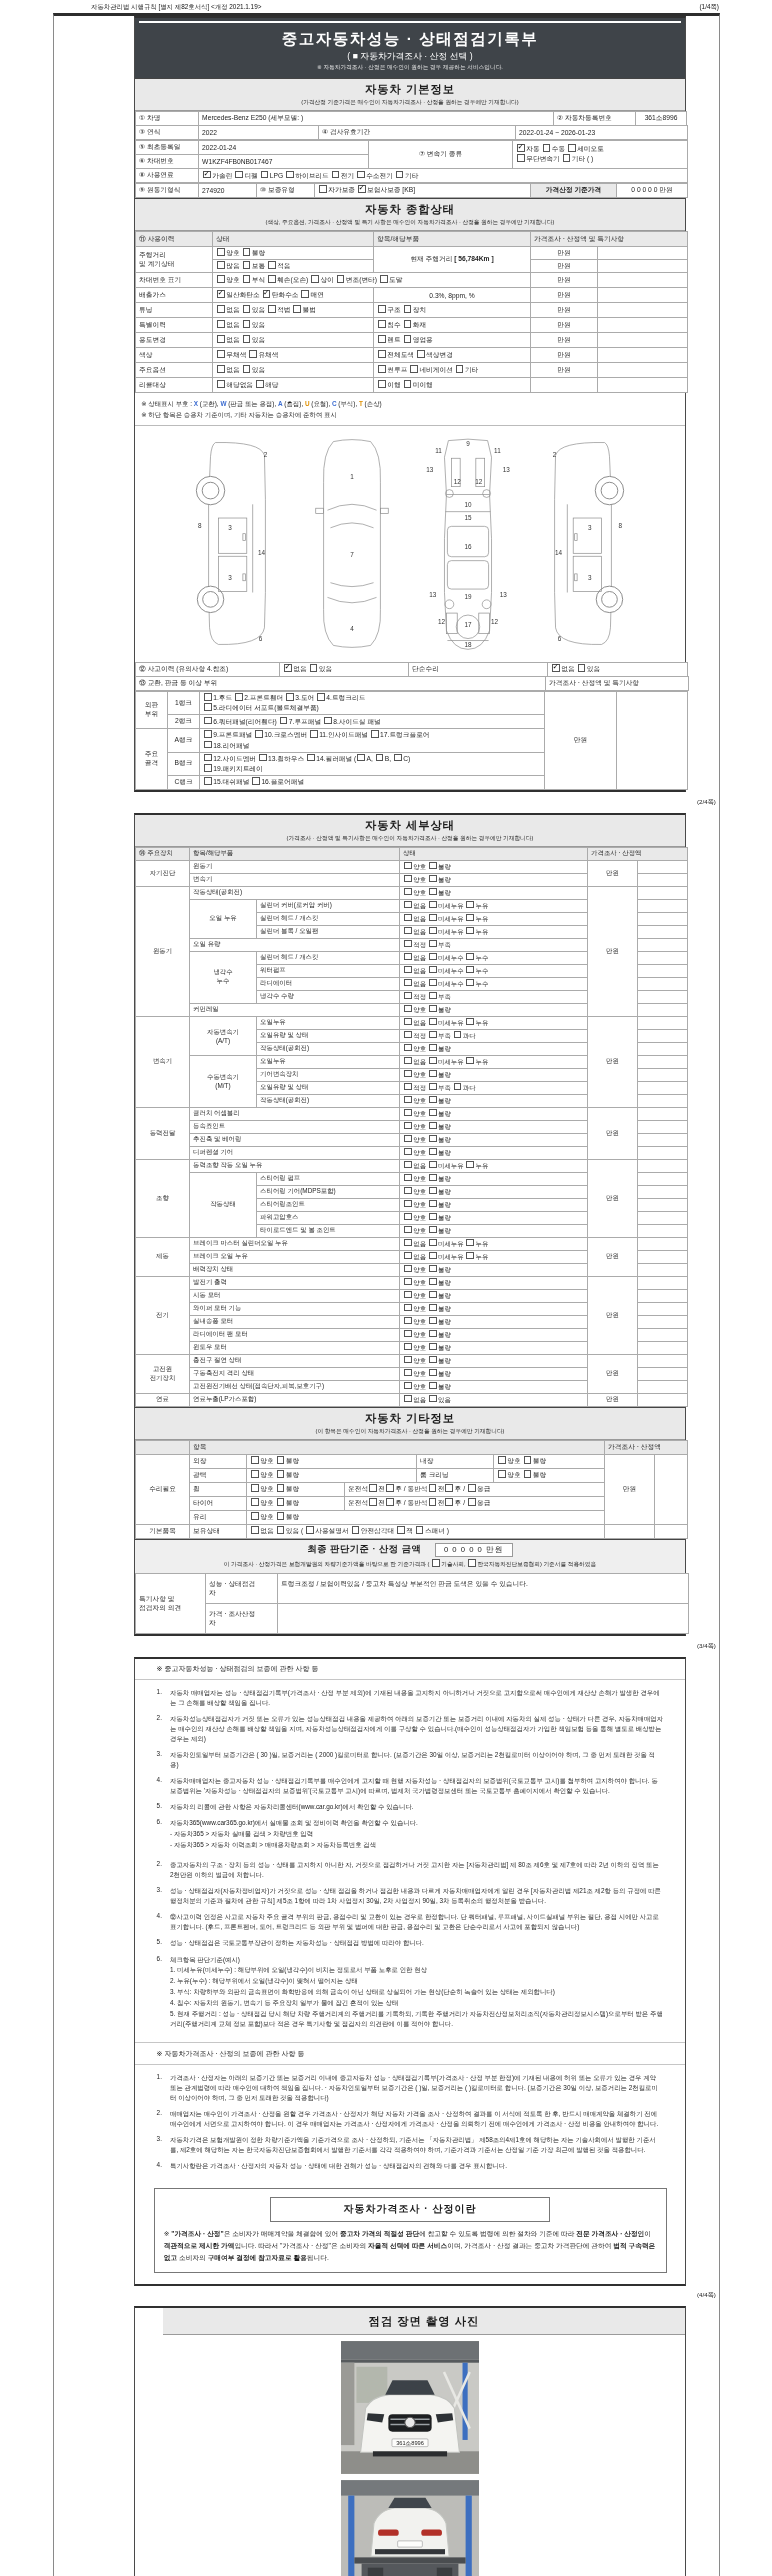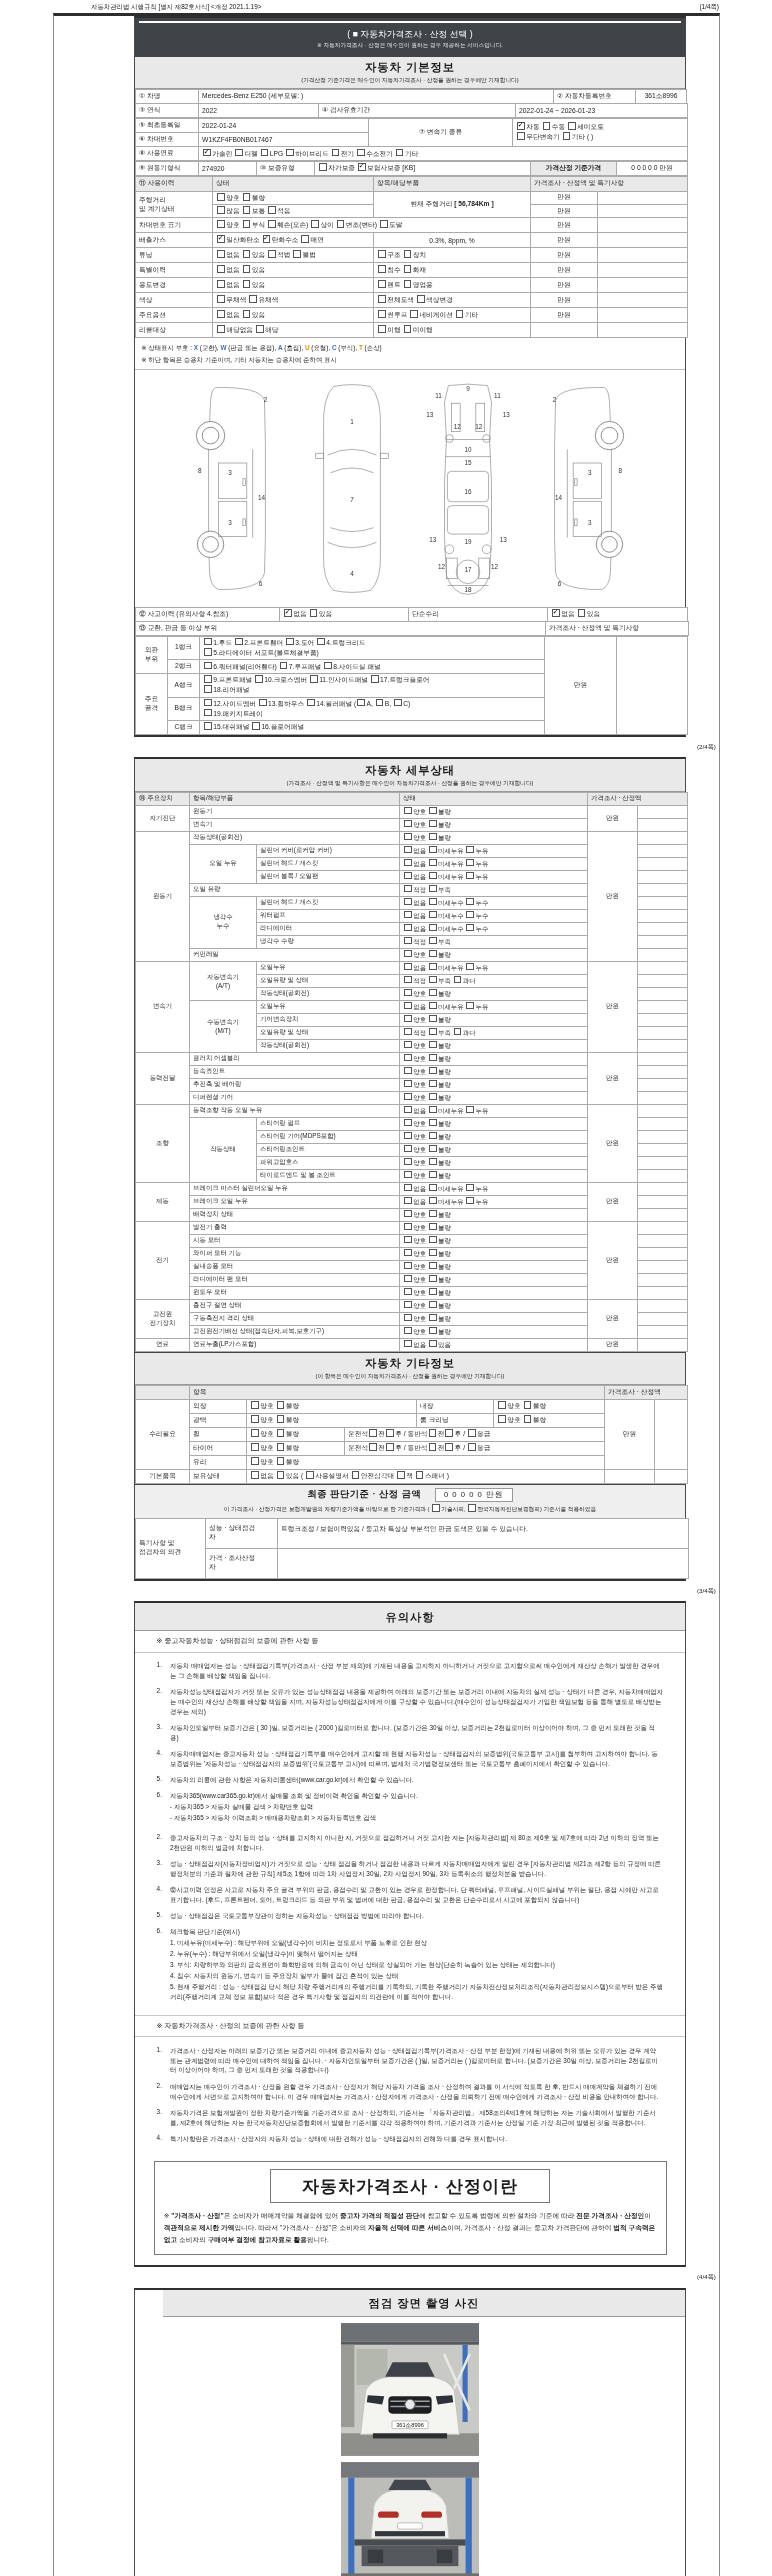--- a/index.html
+++ b/index.html
@@ -54,39 +54,40 @@
   
   .noticebody{padding:8.2px 21.6px 4.1px;font-size:6.4px;}
   .nsub{font-size:7px;padding:5.2px 21.6px;border-bottom:0.5px solid #c6c6c6;}
   .nsub.top2{border-top:0.5px solid #c6c6c6;margin-top:3.1px;}
   .ni{display:flex;margin:0 0 6.2px;}
   .ni .num{width:13.4px;flex:none;}
   .ni .txt{flex:1;line-height:1.55;}
   .ni .subline{line-height:1.55;margin-top:1px;}
   .pricebox{border:0.8px solid #777;margin:7.2px 18.5px 10.3px;padding:7.2px 9.3px 8.2px;}
   .priceboxtitle{width:278px;margin:0 auto 6.2px;border:0.8px solid #777;text-align:center;
-                 font-size:17px;font-weight:600;padding:4.6px 0;letter-spacing:1px;}
+                 font-size:10px;font-weight:600;padding:4.6px 0;letter-spacing:1px;}
   .priceboxtext{font-size:6.7px;line-height:1.8;}
   
   .photo{display:block;margin:6.2px auto;}
 </style>
 </head>
 <body>
 
 <div class="topline">
   <span class="reg">자동차관리법 시행규칙 [별지 제82호서식] &lt;개정 2021.1.19&gt;</span>
   <span class="marker">(1/4쪽)</span>
 </div>
 
 <div class="frame">
 
   <div class="content">
   <section class="page">
     <div class="masthead">
       <div class="stripe"></div>
+      <h1>중고자동차성능 · 상태점검기록부</h1>
       <div class="sub">( ■ 자동차가격조사 · 산정 선택 )</div>
       <div class="subnote">※ 자동차가격조사 · 산정은 매수인이 원하는 경우 제공하는 서비스입니다.</div>
     </div>
 
     <div class="sec-head">
       <div class="sec-title">자동차 기본정보</div>
       <div class="sec-note">(가격산정 기준가격은 매수인이 자동차가격조사 · 산정을 원하는 경우에만 기재합니다)</div>
     </div>
 
     <table class="t">
@@ -167,20 +168,24 @@
         <td>⑨ 원동기형식</td>
         <td>274920</td>
         <td>⑩ 보증유형</td>
         <td><span class="cb"></span>자가보증  <span class="cb on"></span>보험사보증 [KB]</td>
         <td class="basep">가격산정 기준가격</td>
         <td class="c">0 0 0 0 0 만원</td>
       </tr>
     </tbody>
         </table>
 
+    <div class="sec-head">
+      <div class="sec-title">자동차 종합상태</div>
+      <div class="sec-note">(색상, 주요옵션, 가격조사 · 산정액 및 특기 사항은 매수인이 자동차가격조사 · 산정을 원하는 경우에만 기재합니다)</div>
+    </div>
 
     <table class="t overall">
       <colgroup>
             <col style="width:77px">
             <col style="width:161px">
             <col style="width:157px">
             <col style="width:67px">
             <col style="width:90px">
           </colgroup>
       <tbody>
@@ -769,23 +774,20 @@
         </table>
   </section>
   </div>
 
   <div class="page-gap">
       <span>(3/4쪽)</span>
     </div>
 
   <div class="content">
   <section class="page">
-    <div class="sec-head" style="border-top:none;padding:6.2px 0 5.7px;">
-      <div class="sec-title">유의사항</div>
-    </div>
     <div class="nsub">※ 중고자동차성능 · 상태점검의 보증에 관한 사항 등</div>
     <div class="noticebody" id="noticeItems1">
           <div class="ni">
             <span class="num">1.</span>
             <div class="txt">자동차 매매업자는 성능 · 상태점검기록부(가격조사 · 산정 부분 제외)에 기재된 내용을 고지하지 아니하거나 거짓으로 고지함으로써 매수인에게 재산상 손해가 발생한 경우에는 그 손해를 배상할 책임을 집니다.</div>
           </div>
           <div class="ni">
             <span class="num">2.</span>
             <div class="txt">자동차성능상태점검자가 거짓 또는 오류가 있는 성능상태점검 내용을 제공하여 아래의 보증기간 또는 보증거리 이내에 자동차의 실제 성능 · 상태가 다른 경우, 자동차매매업자는 매수인의 재산상 손해를 배상할 책임을 지며, 자동차성능상태점검자에게 이를 구상할 수 있습니다.(매수인이 성능상태점검자가 가입한 책임보험 등을 통해 별도로 배상받는 경우는 제외)</div>
           </div>

